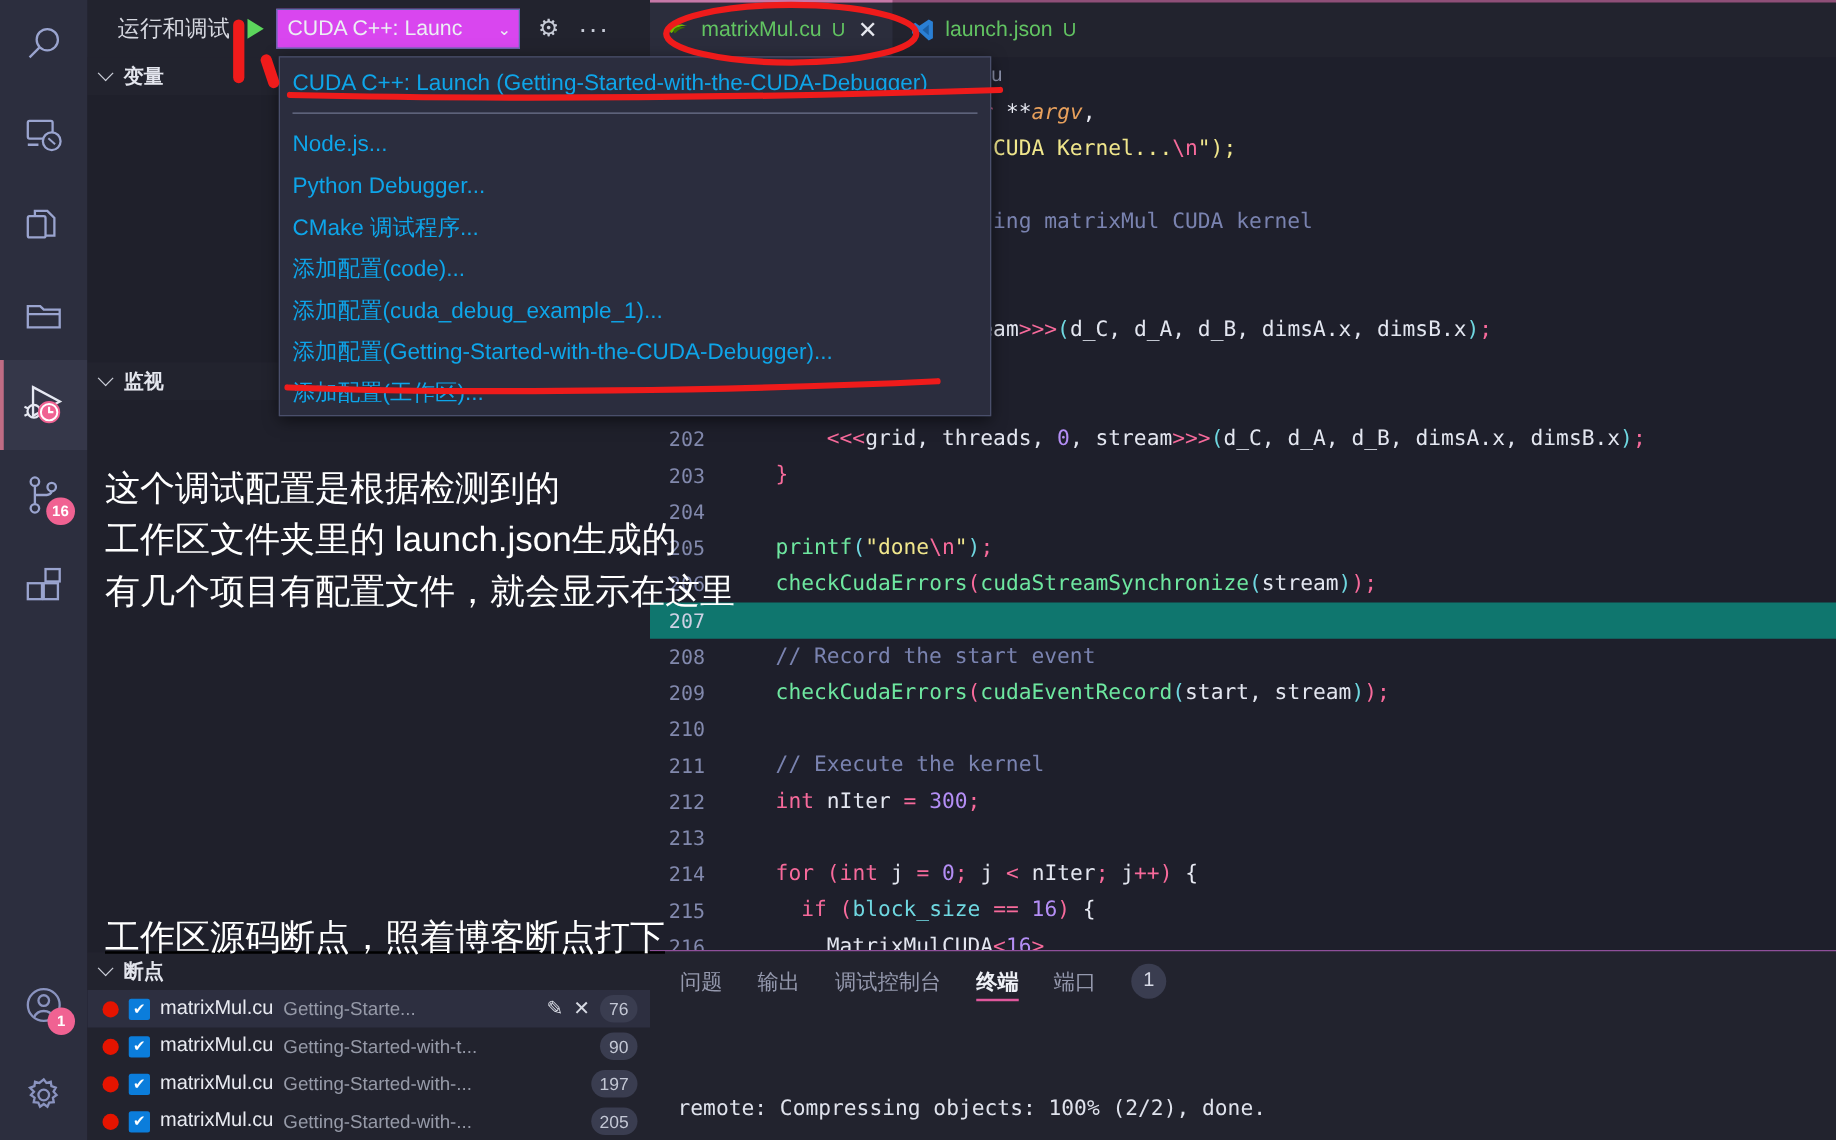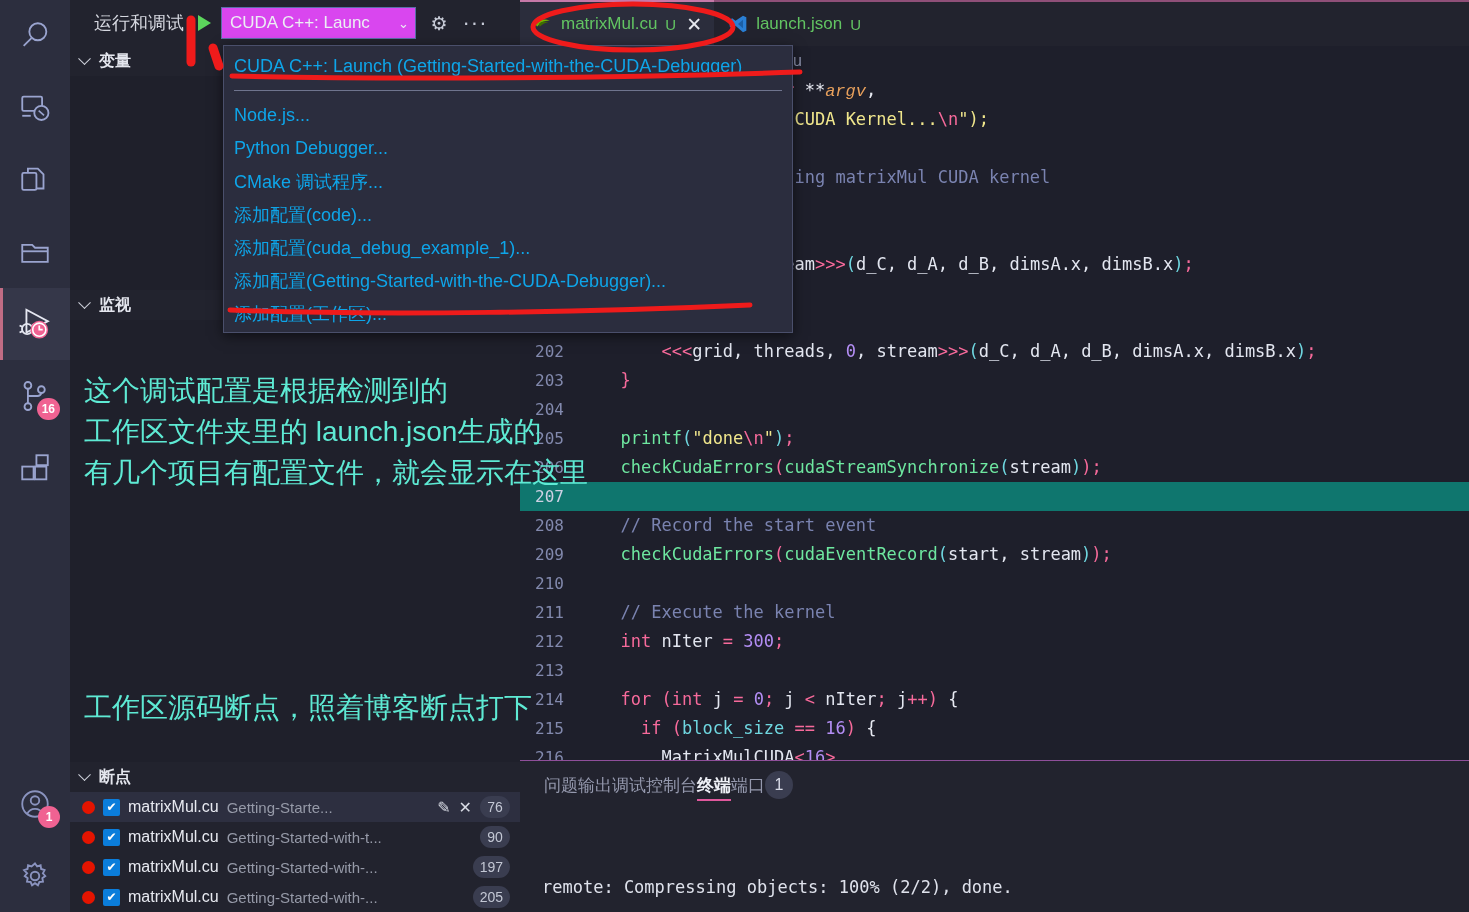--- a/index.html
+++ b/index.html
@@ -209,32 +209,32 @@
   
   .k   { color: #f76a9b; }
   .fn  { color: #6ee7a0; }
   .str { color: #f0e68c; }
   .num { color: #b48ef5; }
   .cmt { color: #7a83b0; }
   .var { color: #e3e6f0; }
   .pn  { color: #f76a9b; }
   .op  { color: #e8eaf3; }
   .tpl { color: #6fd7e0; }
-  .par { color: #e8a05c; font-style: italic; font-family: Liberation Mono, monospace; }
+  .par { color: #e8a05c; font-style: italic; }
 
   
   .panel {
     height: 152px; flex: none;
     background: #22232e;
     border-top: 1px solid #8f4f9a;
     display: flex; flex-direction: column;
   }
   .panel-tabs {
     height: 48px; display: flex; align-items: center;
-    padding-left: 24px;
+    gap: 28px; padding-left: 24px;
     flex: none;
   }
   .p-tab {
     color: #9599ae; font-size: 17px;
     height: 48px; display: flex; align-items: center;
     position: relative;
   }
   .p-tab.active { color: #eef0f6; font-weight: bold; }
   .p-tab.active::after {
     content: ""; position: absolute; left: 0; right: 0; bottom: 8px;
@@ -274,21 +274,21 @@
     white-space: nowrap;
   }
   .dd-sep {
     height: 1px; background: #6f748e;
     margin: 7px 10px 8px 10px;
   }
 
   
   .anno { position: absolute; z-index: 60; pointer-events: none; }
   .anno-text {
-    color: #5eead4;
+    color: #ffffff;
     font-size: 28px;
     line-height: 41px;
     white-space: pre;
   }
   .overlay-svg {
     position: absolute; left: 0; top: 0;
     width: 1469px; height: 912px;
     z-index: 70; pointer-events: none;
   }
 </style>
@@ -534,21 +534,21 @@
     <div class="dd-item">添加配置(Getting-Started-with-the-CUDA-Debugger)...</div>
     <div class="dd-item">添加配置(工作区)...</div>
   </div>
 
   <div class="anno" style="left:84px; top:370px;">
     <div class="anno-text">这个调试配置是根据检测到的</div>
     <div class="anno-text">工作区文件夹里的 launch.json生成的</div>
     <div class="anno-text">有几个项目有配置文件，就会显示在这里</div>
   </div>
 
-  <div class="anno" style="left:84px; top:687px;">
+  <div class="anno" style="left:84px; top:729px;text-decoration:underline;">
     <div class="anno-text">工作区源码断点，照着博客断点打下</div>
   </div>
 
   <svg class="overlay-svg">
 
     <ellipse cx="633" cy="27" rx="100" ry="23" fill="none" stroke="#ef1b1b" stroke-width="5"></ellipse>
 
     <path d="M232 76 C400 80 620 78 800 72" fill="none" stroke="#ef1b1b" stroke-width="5" stroke-linecap="round"></path>
 
     <path d="M230 310 C380 316 600 312 750 305" fill="none" stroke="#ef1b1b" stroke-width="5" stroke-linecap="round"></path>

